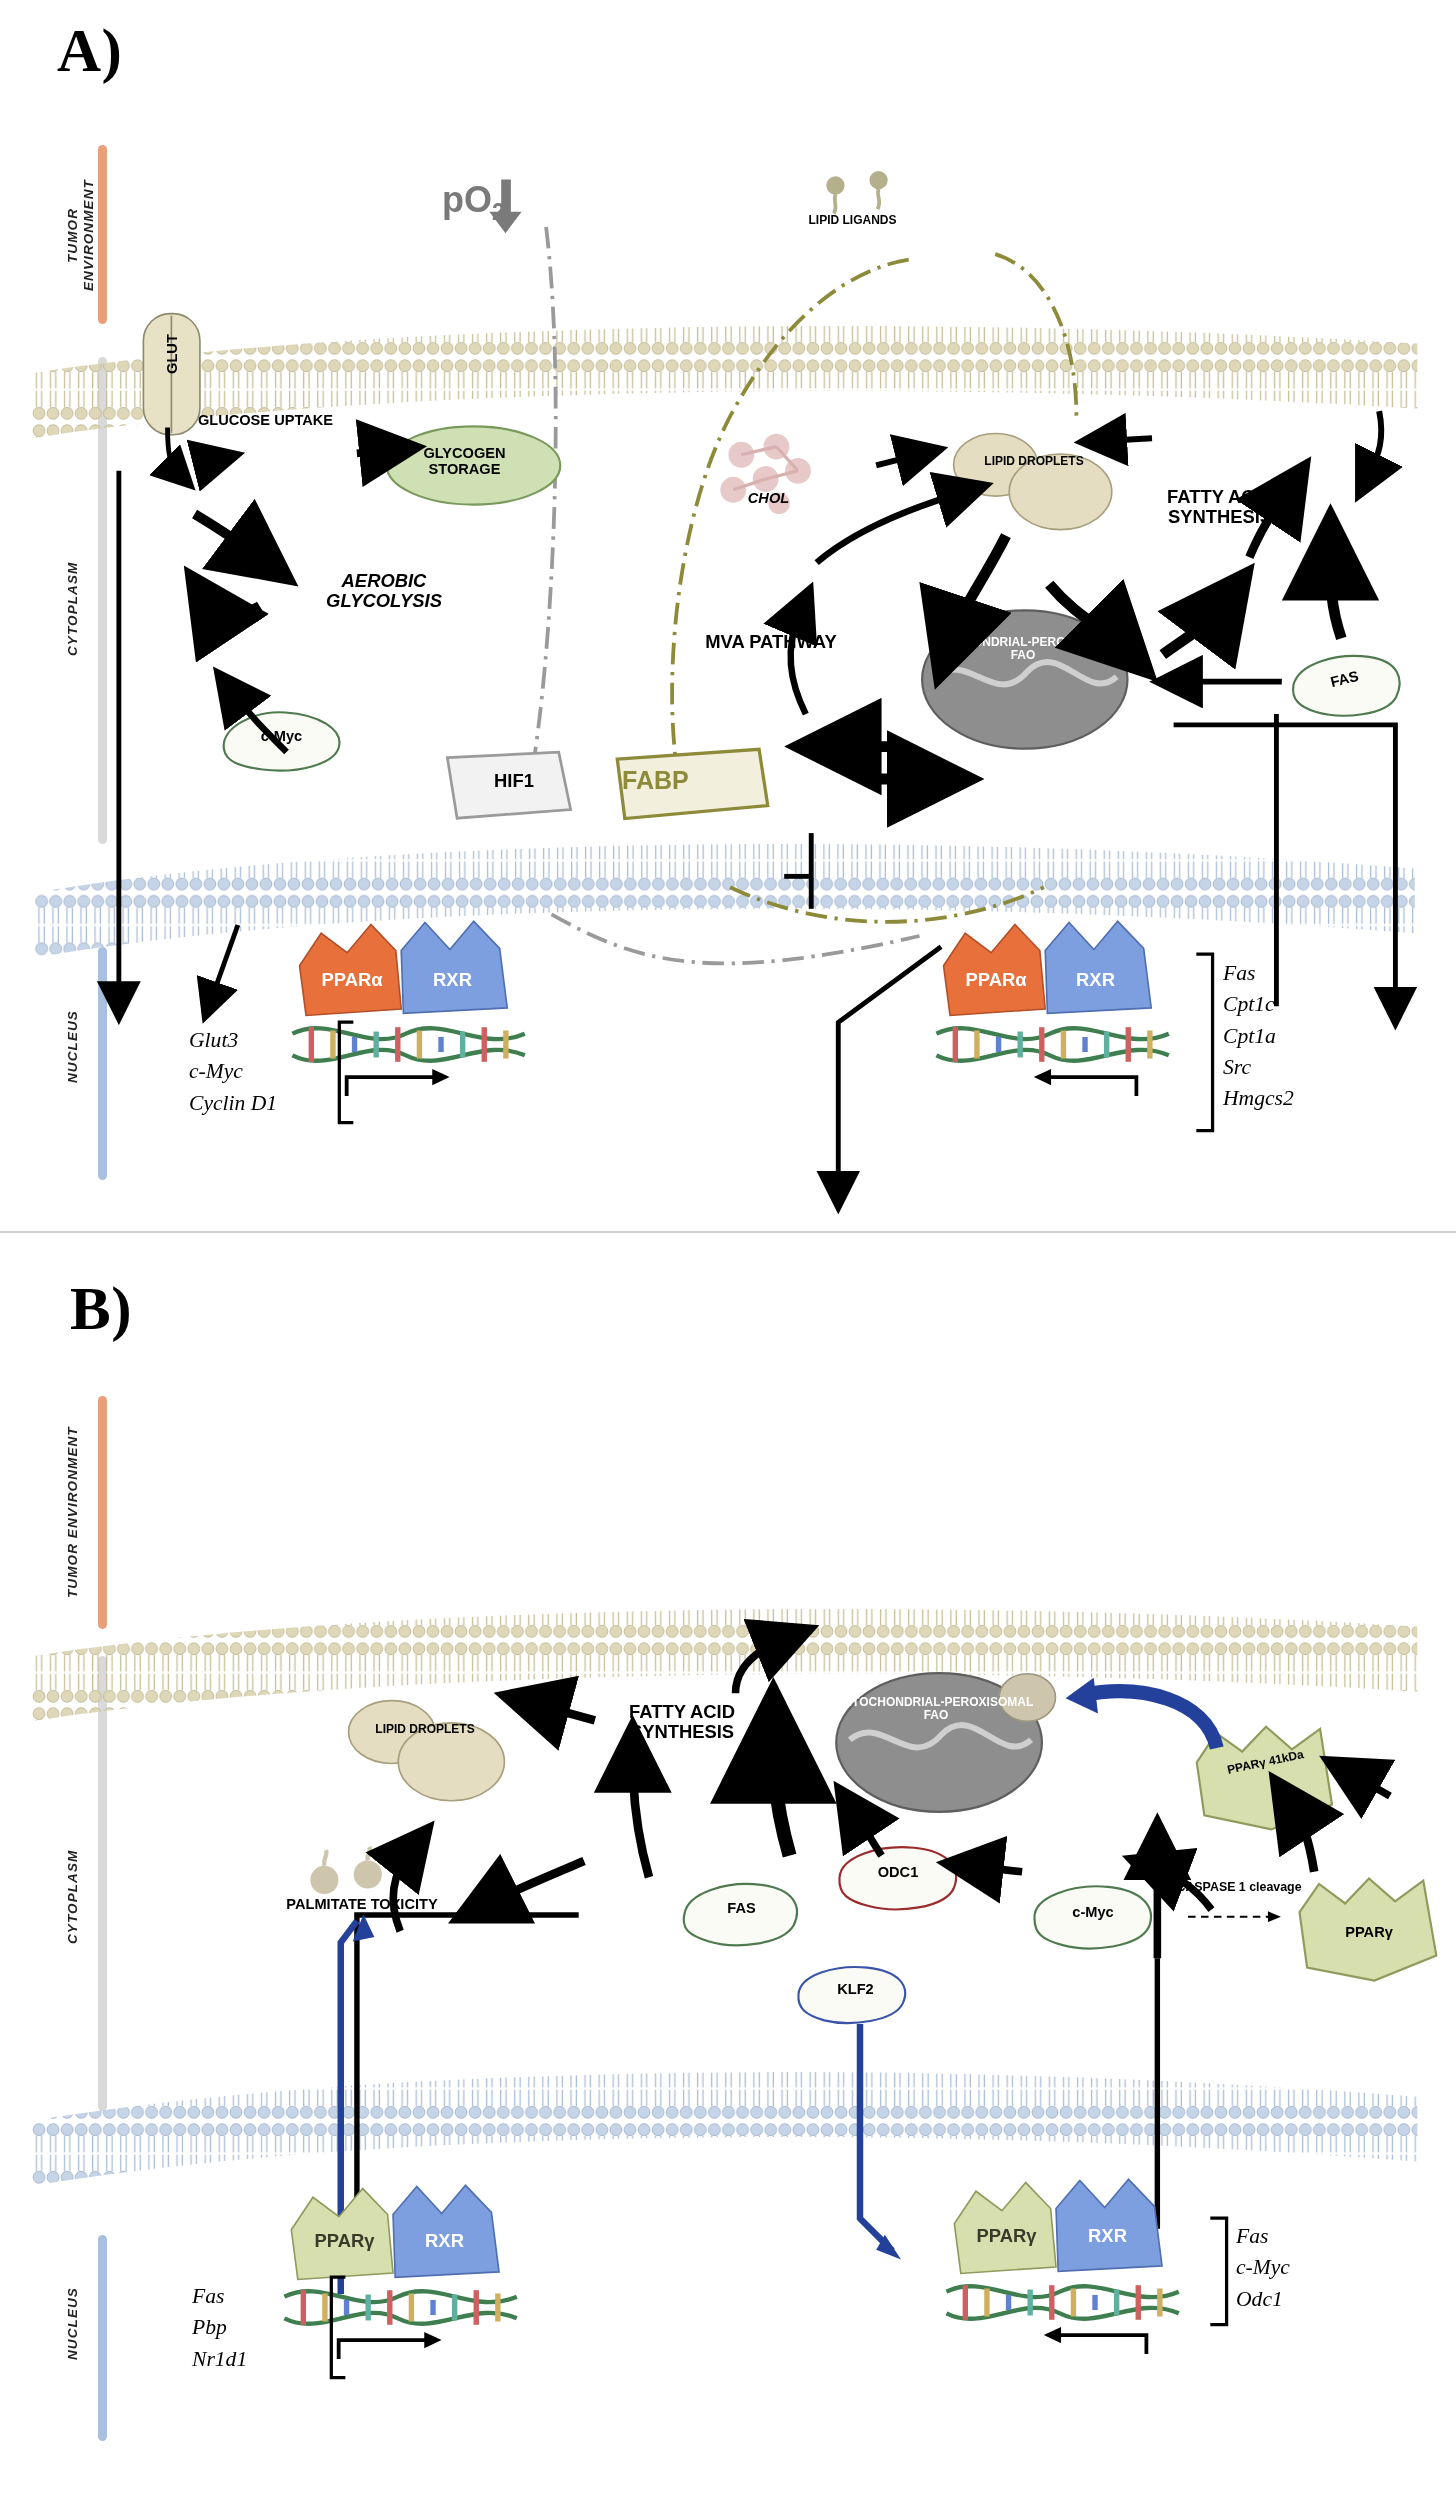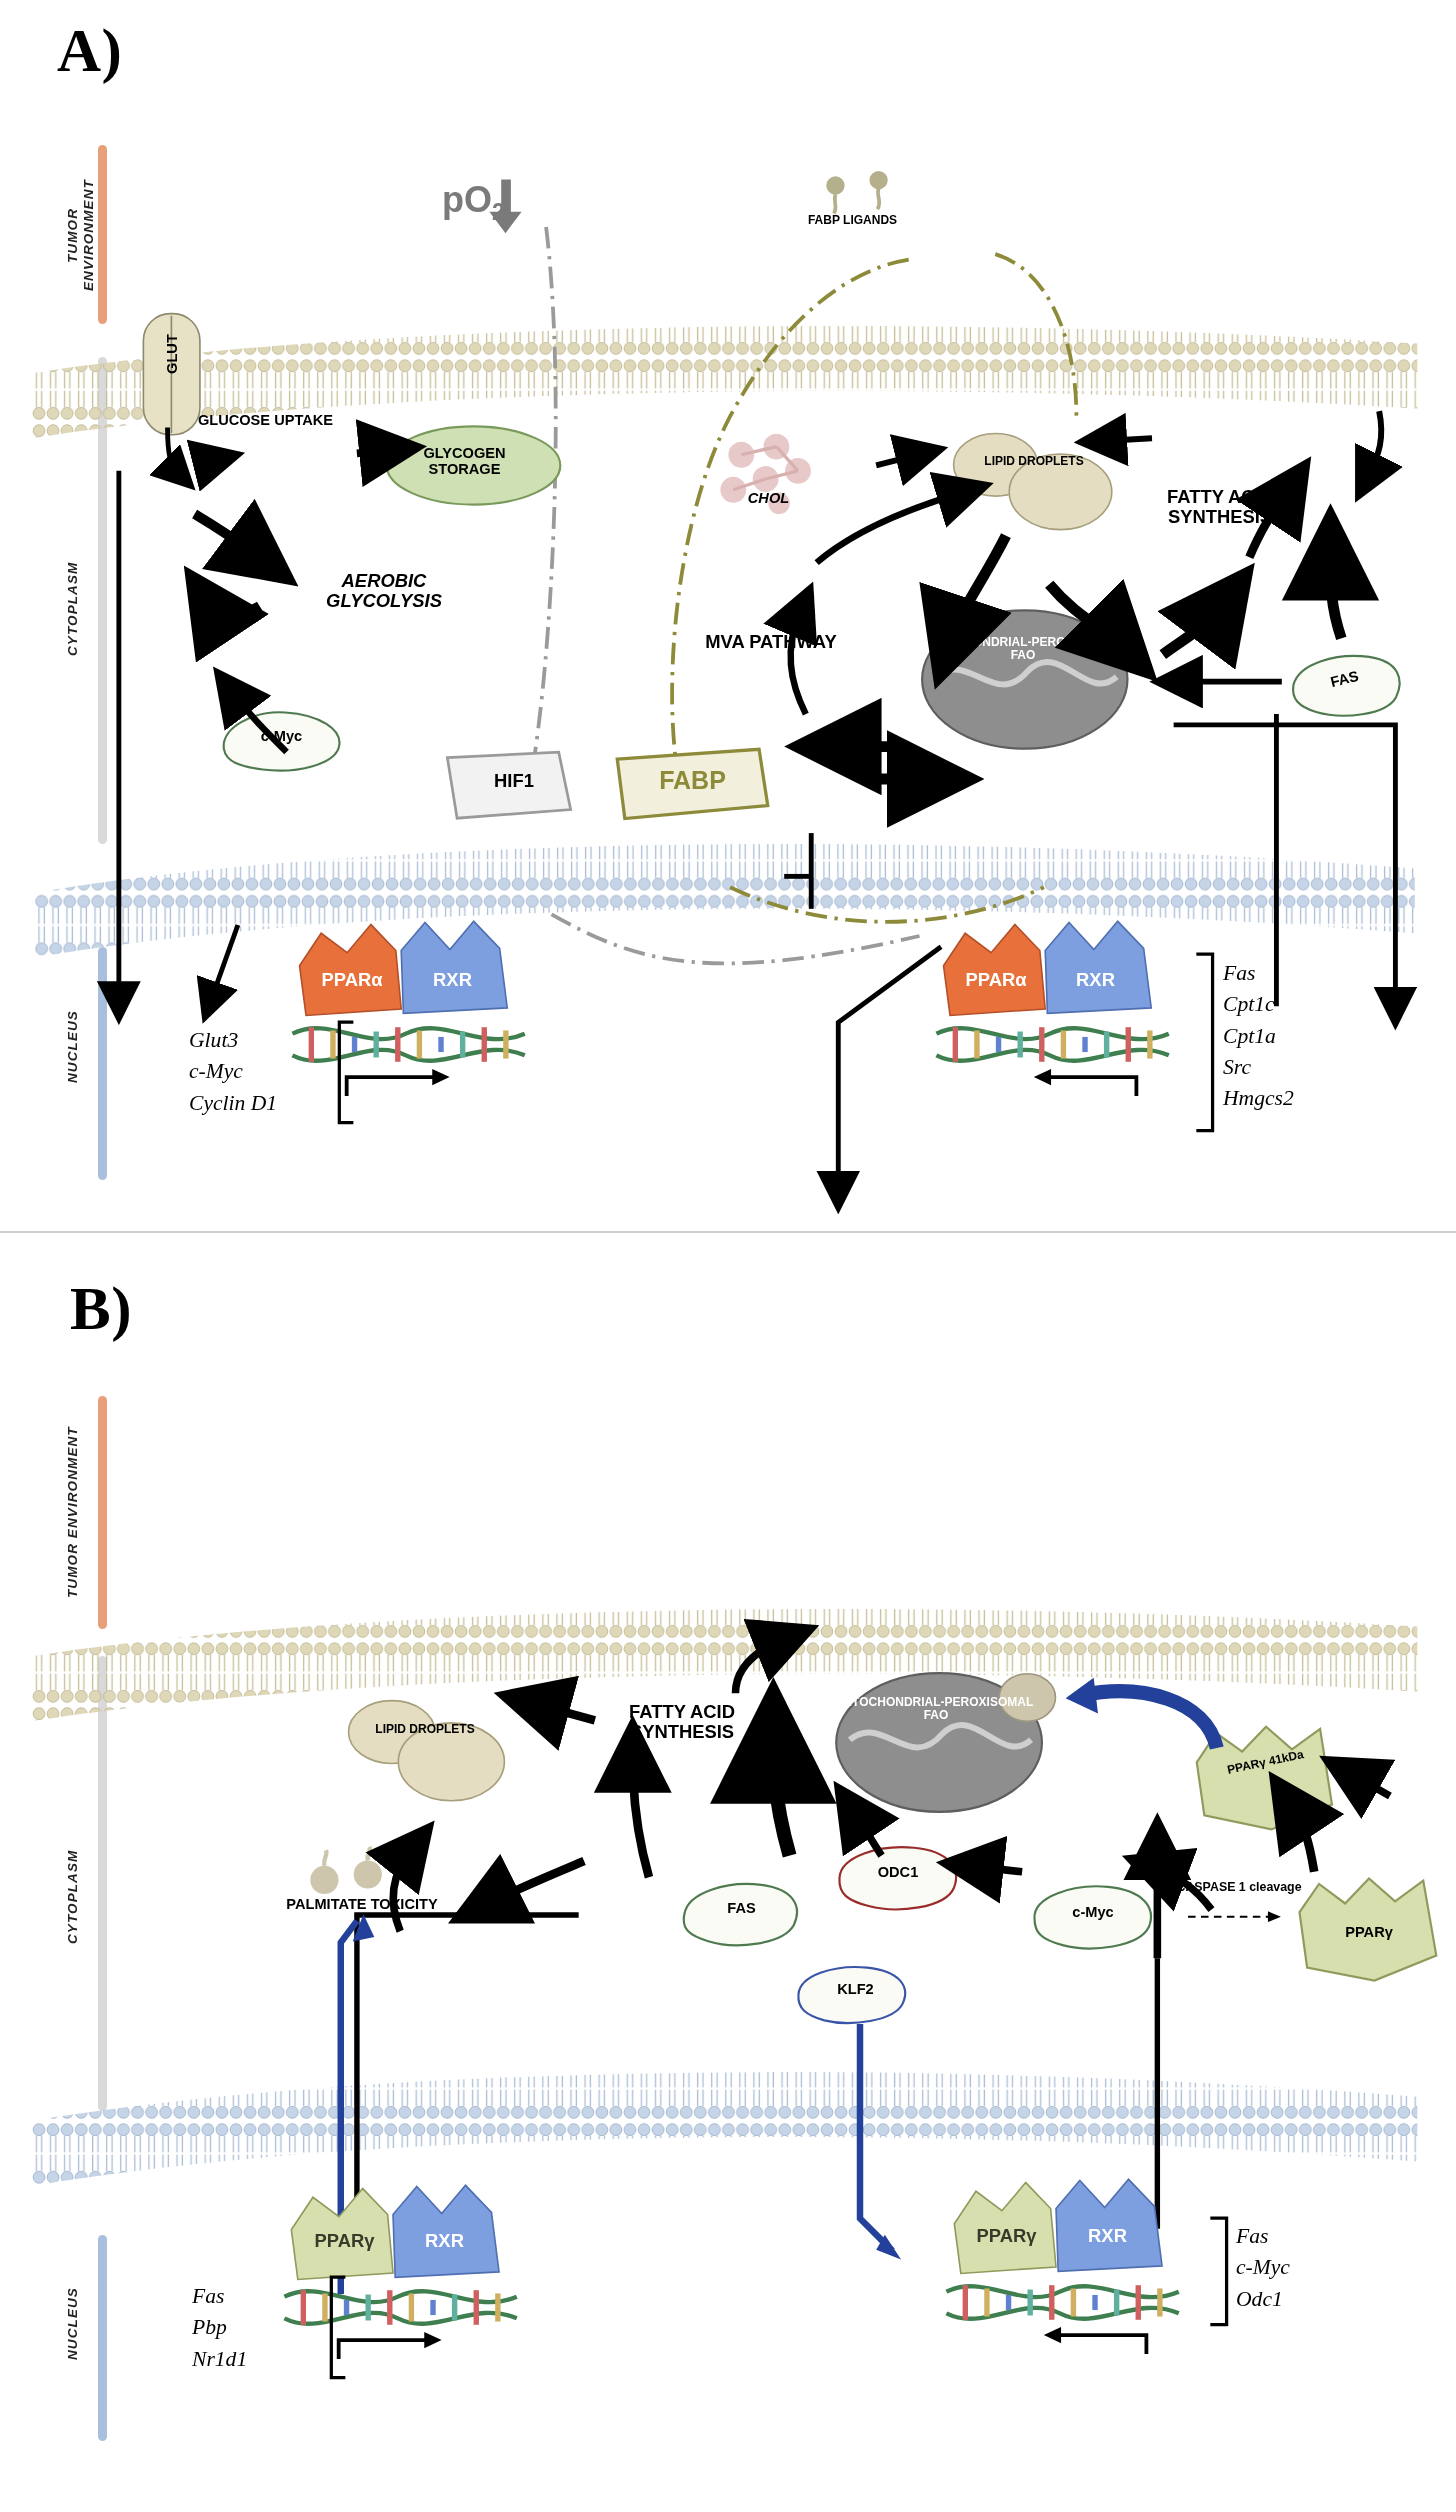--- a/index.html
+++ b/index.html
@@ -70,21 +70,21 @@
     <div class="blockbold sm">GLUT</div>
   </div>
 
   <div class="abs" style="left:398px;top:179px;font-size:36px;font-weight:bold;color:#7a7a7a;margin-left:44px;">
     <span>pO</span><sub style="font-size:23px;">2</sub>
   </div>
   <svg class="abs" style="left:484px;top:179px;" width="43" height="60" viewBox="0 0 80 110">
     <path d="M32,0 L32,60 L10,60 L40,100 L70,60 L50,60 L50,0 Z" fill="#7a7a7a"></path>
   </svg>
 
-  <div class="abs blockbold xs" style="left:774px;top:214px;width:157px;">FABP LIGANDS</div>
+  <div class="abs blockbold xs" style="left:774px;top:214px;width:157px;">LIPID LIGANDS</div>
   <svg class="abs" style="left:822px;top:168px;" width="97" height="49" viewBox="0 0 180 90">
     <circle cx="25" cy="32" r="17" fill="#b5b08c"></circle>
     <circle cx="105" cy="22" r="17" fill="#b5b08c"></circle>
     <path d="M25,48 C20,62 30,70 22,84" stroke="#b5b08c" stroke-width="7" fill="none"></path>
     <path d="M105,38 C100,52 112,60 103,76" stroke="#b5b08c" stroke-width="7" fill="none"></path>
   </svg>
 
   <svg class="abs" style="left:32px;top:162px;" width="1407" height="812" viewBox="0 0 2600 1500">
     <g fill="none" stroke="#9a9a9a" stroke-width="7" stroke-dasharray="40,14,6,14">
       <path d="M950,120 C985,400 965,900 920,1150"></path>
@@ -113,21 +113,21 @@
   <div class="abs blockbold sm" style="left:230px;top:728px;width:103px;">c-Myc</div>
 
   <svg class="abs" style="left:444px;top:749px;" width="130" height="73" viewBox="0 0 240 135">
     <path d="M6,16 L212,6 L234,112 L24,128 Z" fill="#f2f2f2" stroke="#9a9a9a" stroke-width="5"></path>
   </svg>
   <div class="abs blockbold" style="left:460px;top:771px;width:108px;">HIF1</div>
 
   <svg class="abs" style="left:614px;top:747px;" width="157" height="76" viewBox="0 0 290 140">
     <path d="M6,22 L268,4 L284,108 L20,132 Z" fill="#f2f0dd" stroke="#8d8a3a" stroke-width="6"></path>
   </svg>
-  <div class="abs" style="left:622px;top:766px;width:141px;font-weight:bold;font-size:25px;color:#8d8a3a;text-align:center;">FABP</div>
+  <div class="abs" style="left:622px;top:766px;width:141px;font-weight:bold;font-size:25px;color:#8d8a3a;text-align:left;">FABP</div>
 
   <svg class="abs" style="left:709px;top:433px;" width="124" height="92" viewBox="0 0 230 170">
     <circle cx="60" cy="40" r="24" fill="#e8c9c9"></circle>
     <circle cx="125" cy="25" r="24" fill="#e8c9c9"></circle>
     <circle cx="165" cy="70" r="24" fill="#e8c9c9"></circle>
     <circle cx="105" cy="85" r="24" fill="#e8c9c9"></circle>
     <circle cx="45" cy="105" r="24" fill="#e8c9c9"></circle>
     <circle cx="130" cy="130" r="20" fill="#e8c9c9"></circle>
     <line x1="60" y1="40" x2="125" y2="25" stroke="#d9b0b0" stroke-width="6"></line>
     <line x1="125" y1="25" x2="165" y2="70" stroke="#d9b0b0" stroke-width="6"></line>

